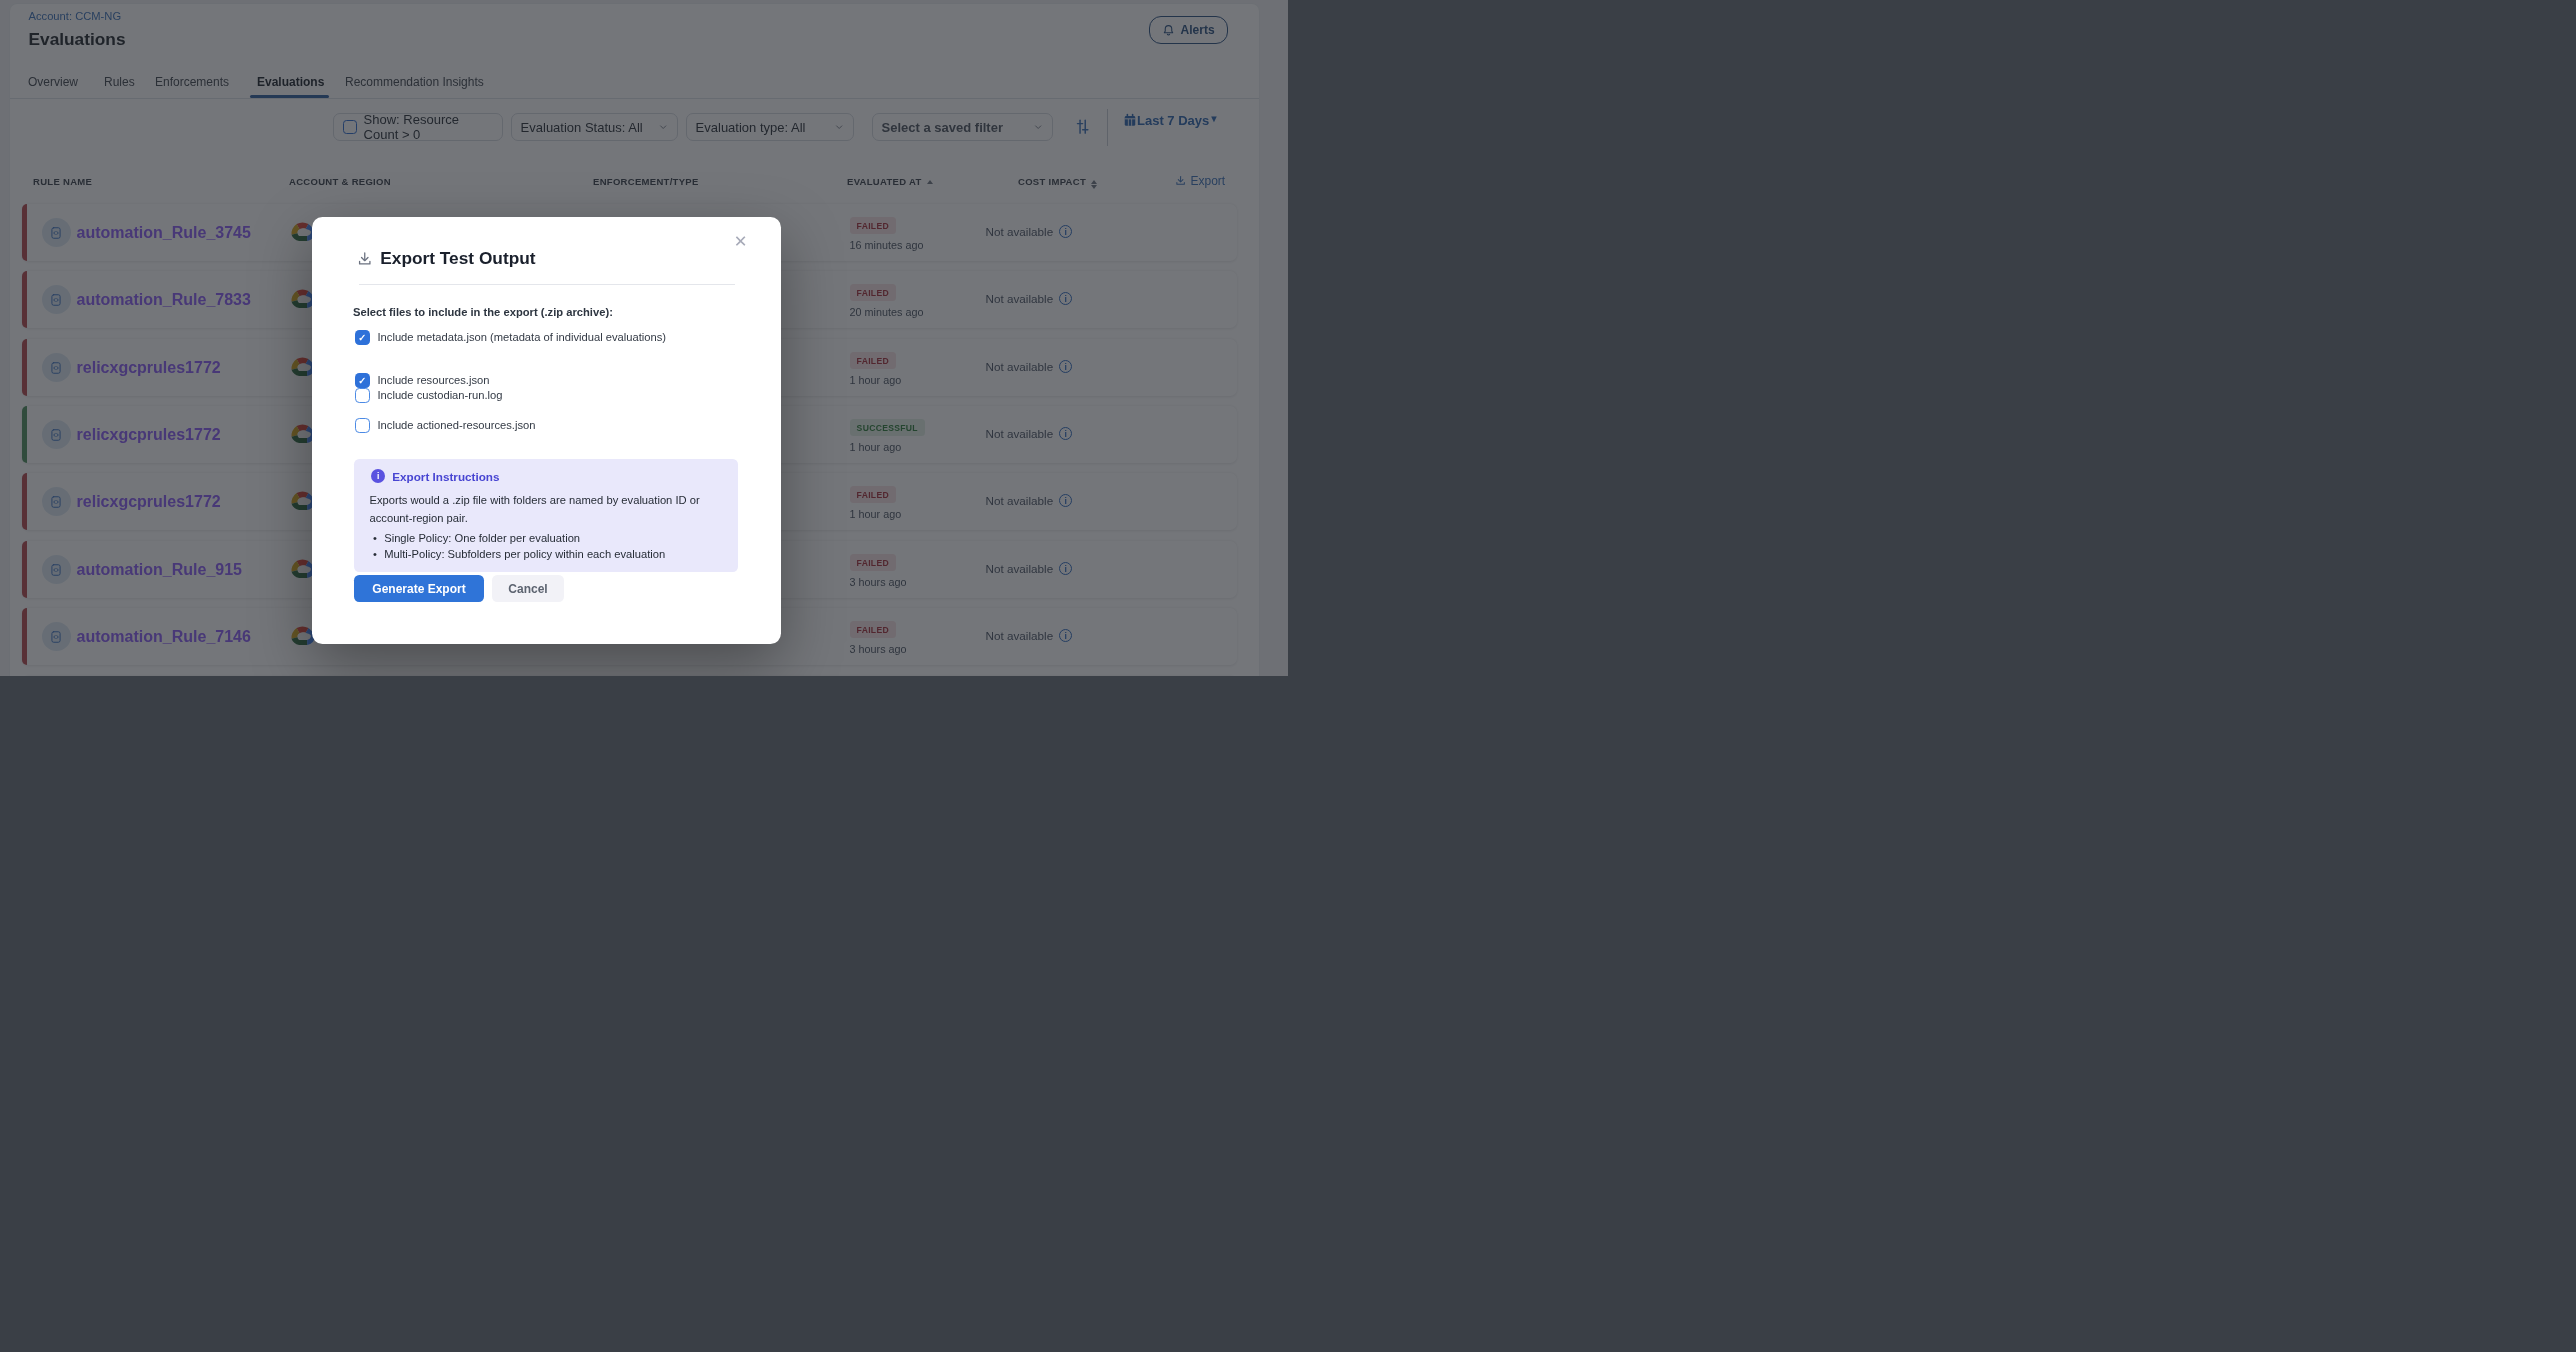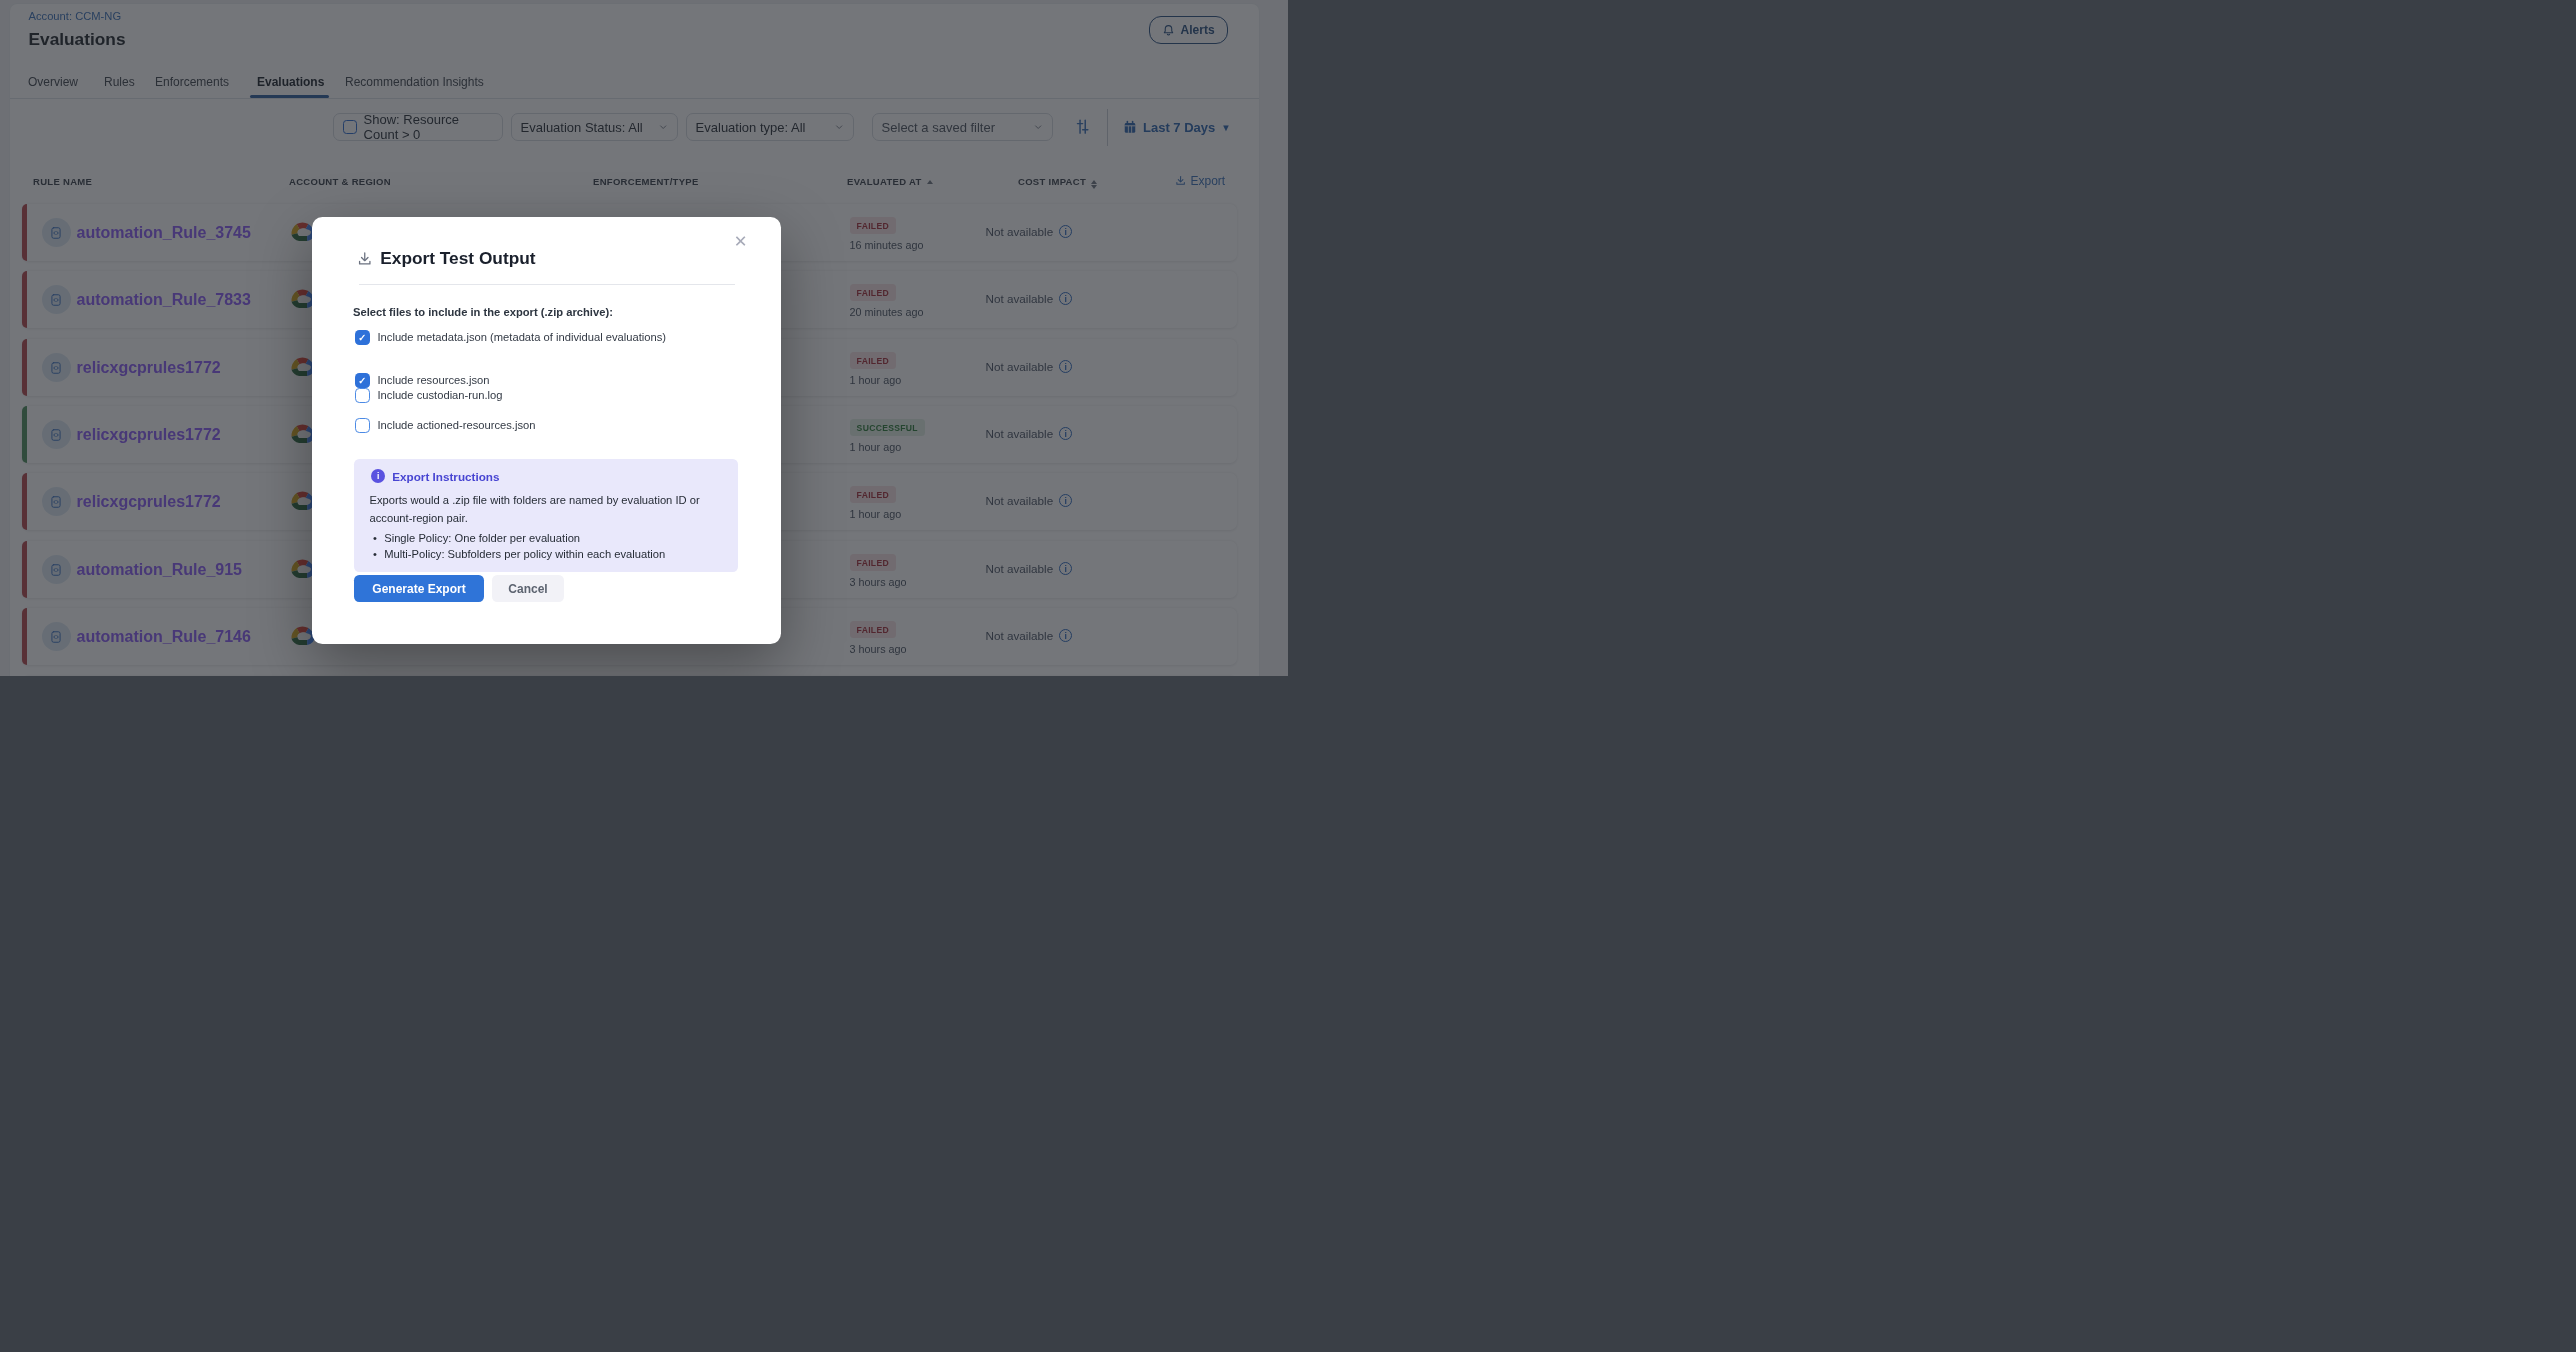--- a/index.html
+++ b/index.html
@@ -26,21 +26,21 @@
   .tab-underline{left:250px;top:95px;width:79px;height:2.6px;background:#2d5f9e;border-radius:1.7px;}
   .fctl{top:113px;height:28px;border:0.9px solid #d5d9df;border-radius:7px;background:#fff;
         display:flex;align-items:center;box-sizing:border-box;font-size:13px;color:#2a3139;
         padding:0 8.6px;cursor:pointer;}
   .fctl .grow{flex:1;}
   .chev{width:10.4px;height:10.4px;flex:none;}
   .fcheckbox{width:14px;height:14px;border:1.4px solid #2d6cd0;border-radius:3.5px;
         background:#fff;margin-right:7px;flex:none;box-sizing:border-box;}
   .muted-sel{color:#4d5560;}
   .vdiv{left:1107px;top:109px;width:0.9px;height:37px;background:#c9ced6;}
-  .daterange{left:1123px;top:113px;height:28px;display:flex;align-items:center;gap:6px;
+  .daterange{left:1123px;top:113px;height:28px;display:flex;
         color:#2d66b0;font-size:13px;font-weight:700;cursor:pointer;}
   .caret{font-size:9.5px;}
 
   
   .th{top:176px;font-size:9.5px;font-weight:700;letter-spacing:0.3px;color:#3c434d;}
   .sorts{display:inline-flex;flex-direction:column;gap:0.9px;margin-left:5.2px;vertical-align:0.9px;}
   .tri-u{width:0;height:0;border-left:3.5px solid transparent;border-right:3.5px solid transparent;
          border-bottom:4.3px solid #6f7782;}
   .tri-d{width:0;height:0;border-left:3.5px solid transparent;border-right:3.5px solid transparent;
          border-top:4.3px solid #6f7782;}
@@ -142,21 +142,21 @@
     <svg class="chev" viewBox="0 0 24 24" fill="none" stroke="#6b7280" stroke-width="2" stroke-linecap="round">
         <polyline points="6 9 12 15 18 9"></polyline>
       </svg>
   </div>
   <div class="abs fctl" style="left:686px;width:168px;">
     <span class="grow">Evaluation type: All</span>
     <svg class="chev" viewBox="0 0 24 24" fill="none" stroke="#6b7280" stroke-width="2" stroke-linecap="round">
         <polyline points="6 9 12 15 18 9"></polyline>
       </svg>
   </div>
-  <div class="abs fctl" style="left:872px;width:181px;">
+  <div class="abs fctl" style="left:872px;width:181px;font-weight:bold;">
     <span class="grow muted-sel">Select a saved filter</span>
     <svg class="chev" viewBox="0 0 24 24" fill="none" stroke="#6b7280" stroke-width="2" stroke-linecap="round">
         <polyline points="6 9 12 15 18 9"></polyline>
       </svg>
   </div>
   <div class="abs" style="left:1074px;top:118px;">
     <svg width="17.3" height="17.3" viewBox="0 0 20 20" fill="none" stroke="#3c72b9" stroke-width="1.7" stroke-linecap="round">
       <line x1="7" y1="2.5" x2="7" y2="17.5"></line>
         <line x1="13" y1="2.5" x2="13" y2="17.5"></line>
       <line x1="4" y1="6.5" x2="10" y2="6.5"></line>

